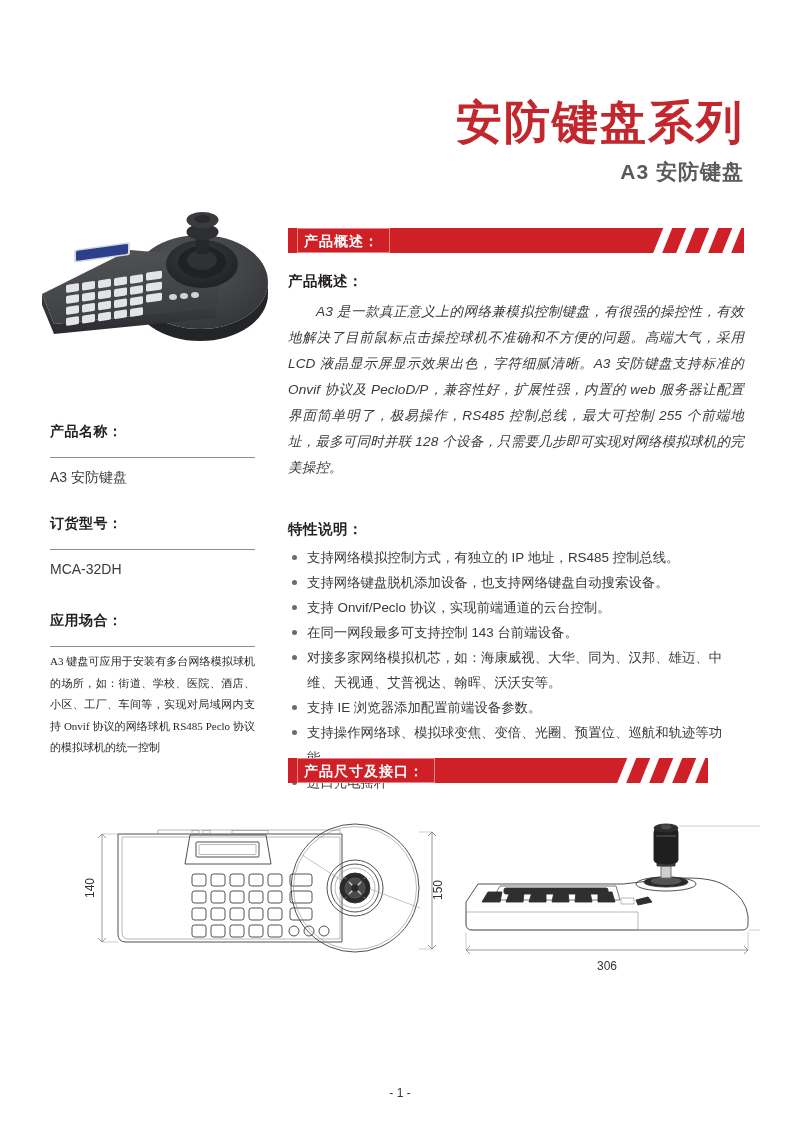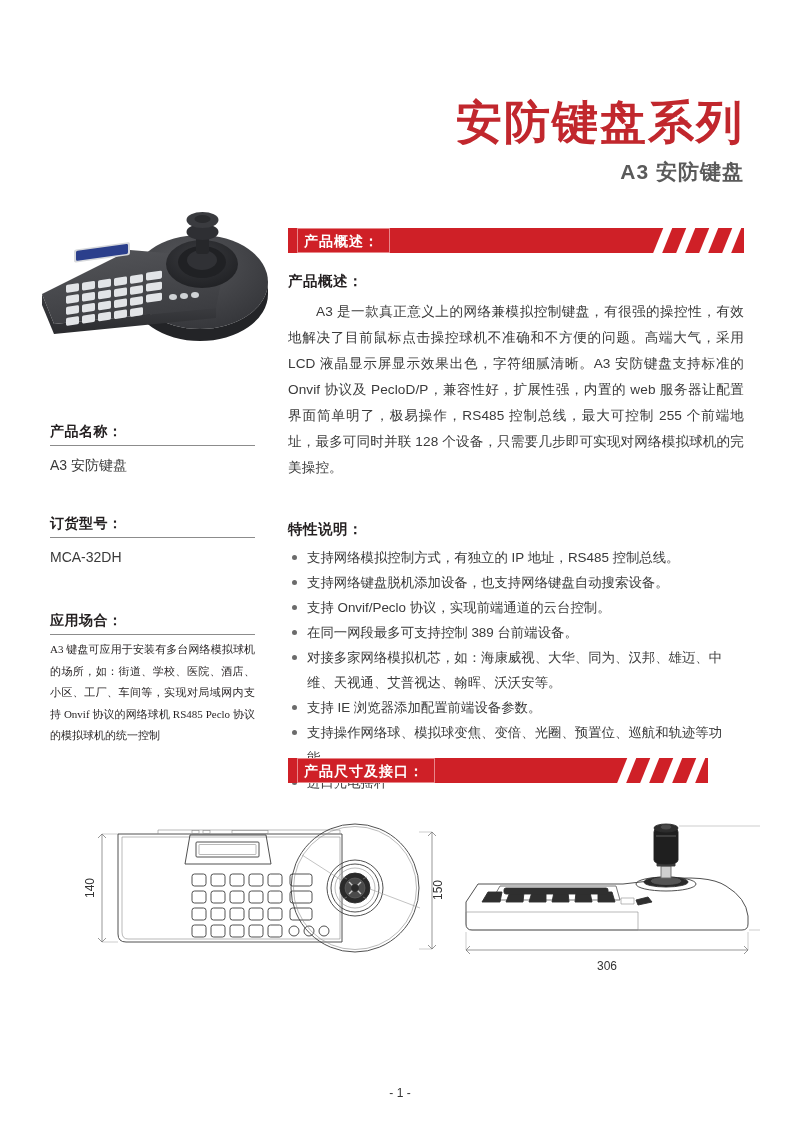--- a/index.html
+++ b/index.html
@@ -145,21 +145,21 @@
   .left-col {
     position: absolute;
     left: 50px;
     width: 205px;
   }
   .info-head {
     font-size: 14px;
     font-weight: bold;
     color: #231f20;
     letter-spacing: 0.5px;
-    padding-bottom: 4px;
+    padding-bottom: 16px;
     border-bottom: 1.4px solid #8c8c8c;
   }
   .info-val {
     font-size: 14px;
     line-height: 26px;
     color: #3a3a3a;
     margin-top: 6px;
   }
   .serif-text {
     font-family: "Liberation Serif", serif;
@@ -283,30 +283,30 @@
     <span class="stripes">
         <i></i>
         <i></i>
         <i></i>
         <i></i>
       </span>
   </div>
 
   <div class="right-col" style="top:272px;">
     <div class="block-heading">产品概述：</div>
-    <div class="body-text" style="margin-top:8px;"><span class="indent"></span><span>A3 是一款真正意义上的网络兼模拟控制键盘，有很强的操控性，有效地解决了目前鼠标点击操控球机不准确和不方便的问题。高端大气，采用 LCD 液晶显示屏显示效果出色，字符细腻清晰。A3 安防键盘支持标准的 Onvif 协议及 PecloD/P，兼容性好，扩展性强，内置的 web 服务器让配置界面简单明了，极易操作，RS485 控制总线，最大可控制 255 个前端地址，最多可同时并联 128 个设备，只需要几步即可实现对网络模拟球机的完美操控。</span></div>
+    <div class="body-text" style="margin-top:8px;font-style:italic;"><span class="indent"></span><span>A3 是一款真正意义上的网络兼模拟控制键盘，有很强的操控性，有效地解决了目前鼠标点击操控球机不准确和不方便的问题。高端大气，采用 LCD 液晶显示屏显示效果出色，字符细腻清晰。A3 安防键盘支持标准的 Onvif 协议及 PecloD/P，兼容性好，扩展性强，内置的 web 服务器让配置界面简单明了，极易操作，RS485 控制总线，最大可控制 255 个前端地址，最多可同时并联 128 个设备，只需要几步即可实现对网络模拟球机的完美操控。</span></div>
   </div>
 
   <div class="right-col" style="top:500px;margin-top:20px;">
     <div class="block-heading">特性说明：</div>
     <ul class="feature-list" style="margin-top:6px;">
       <li>支持网络模拟控制方式，有独立的 IP 地址，RS485 控制总线。</li>
       <li>支持网络键盘脱机添加设备，也支持网络键盘自动搜索设备。</li>
       <li>支持 Onvif/Peclo 协议，实现前端通道的云台控制。</li>
-      <li>在同一网段最多可支持控制 389 台前端设备。</li>
+      <li>在同一网段最多可支持控制 143 台前端设备。</li>
       <li>对接多家网络模拟机芯，如：海康威视、大华、同为、汉邦、雄迈、中维、天视通、艾普视达、翰晖、沃沃安等。</li>
       <li>支持 IE 浏览器添加配置前端设备参数。</li>
       <li>支持操作网络球、模拟球变焦、变倍、光圈、预置位、巡航和轨迹等功能。</li>
       <li>进口光电摇杆</li>
     </ul>
   </div>
 
   <div class="left-col" style="top:423px;">
     <div class="info-head">产品名称：</div>
     <div class="info-val">A3 安防键盘</div>

